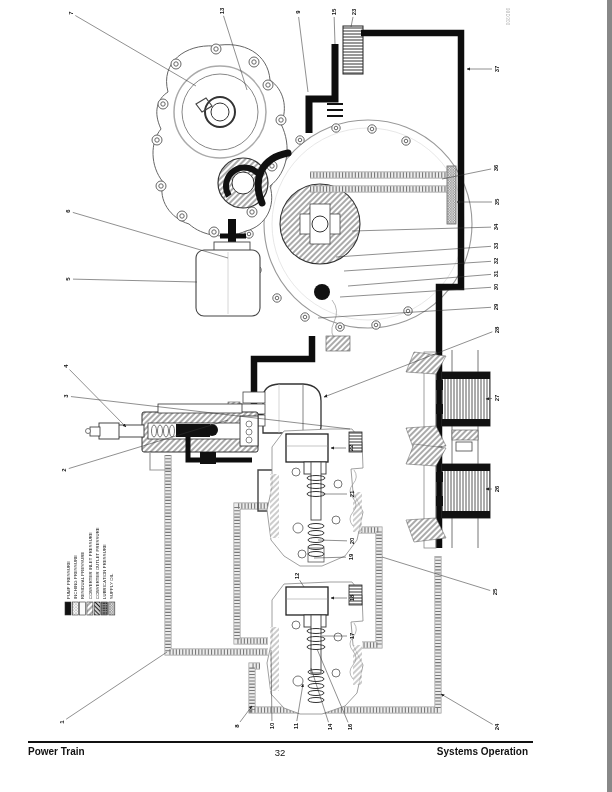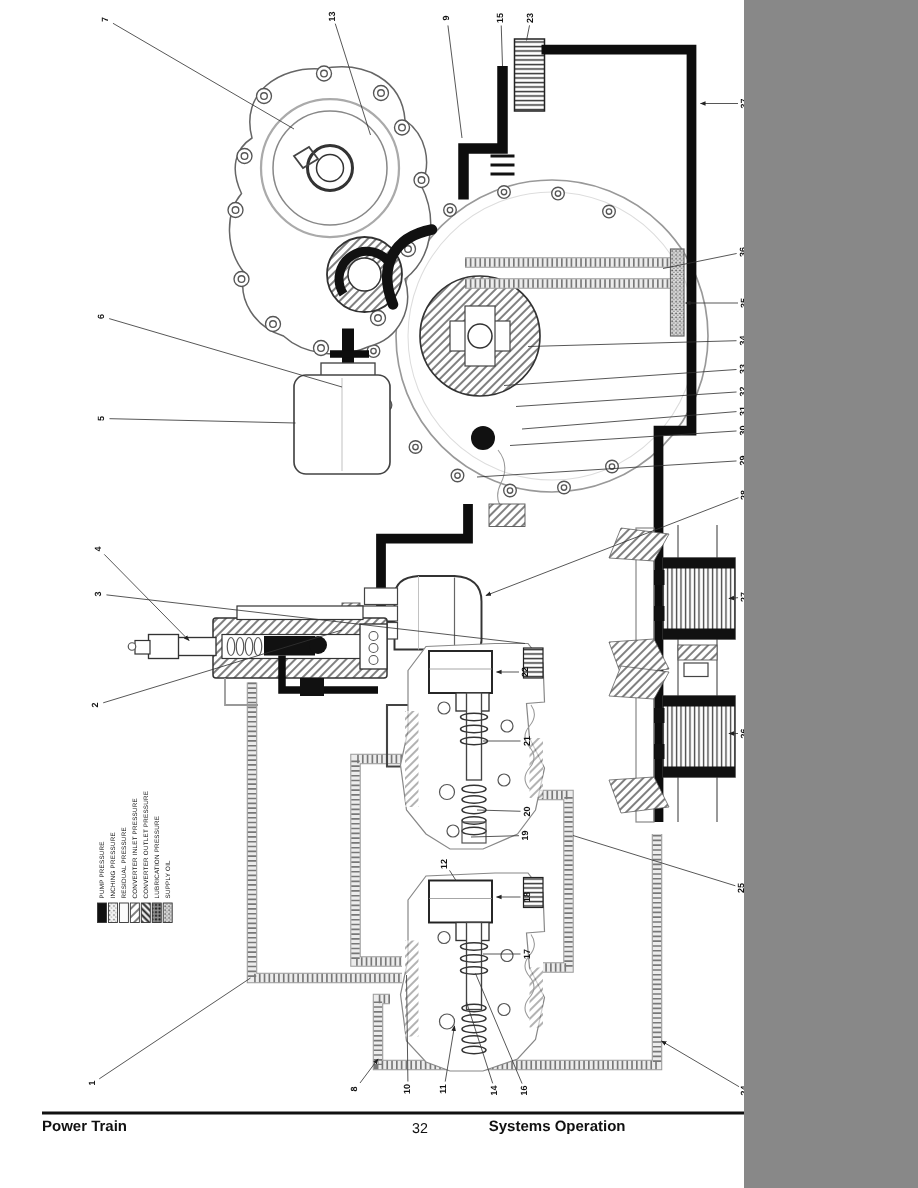--- a/index.html
+++ b/index.html
@@ -1,16 +1,16 @@
 <!DOCTYPE html>
 <html><head>
 <meta charset="utf-8">
 <style>
   html,body{margin:0;padding:0;background:#888;}
-  .page{position:relative;width:496px;height:792px;background:#ffffff;overflow:hidden;
+  .page{position:relative;width:607px;height:792px;background:#ffffff;overflow:hidden;
         font-family:"Liberation Sans",sans-serif;}
   .art{position:absolute;left:0;top:0;}
   .leader{stroke:#333;stroke-width:.55;fill:none;}
   .callout-num{font:600 6px "Liberation Sans",sans-serif;fill:#111;text-anchor:middle;dominant-baseline:central;}
   .legend-label{font:500 4.2px "Liberation Sans",sans-serif;fill:#111;letter-spacing:.15px;}
   .figref{font:400 4.5px "Liberation Sans",sans-serif;fill:#aaa;letter-spacing:.3px;}
   .supply{stroke:#9a9a9a;stroke-width:7;fill:none;}
   .supply-base{stroke:#ececec;stroke-width:5.6;fill:none;}
   .supply-dots{stroke:#777;stroke-width:5.6;fill:none;stroke-dasharray:1.1 2.1;}
   .pipe{stroke:#0d0d0d;fill:none;stroke-linejoin:miter;}

